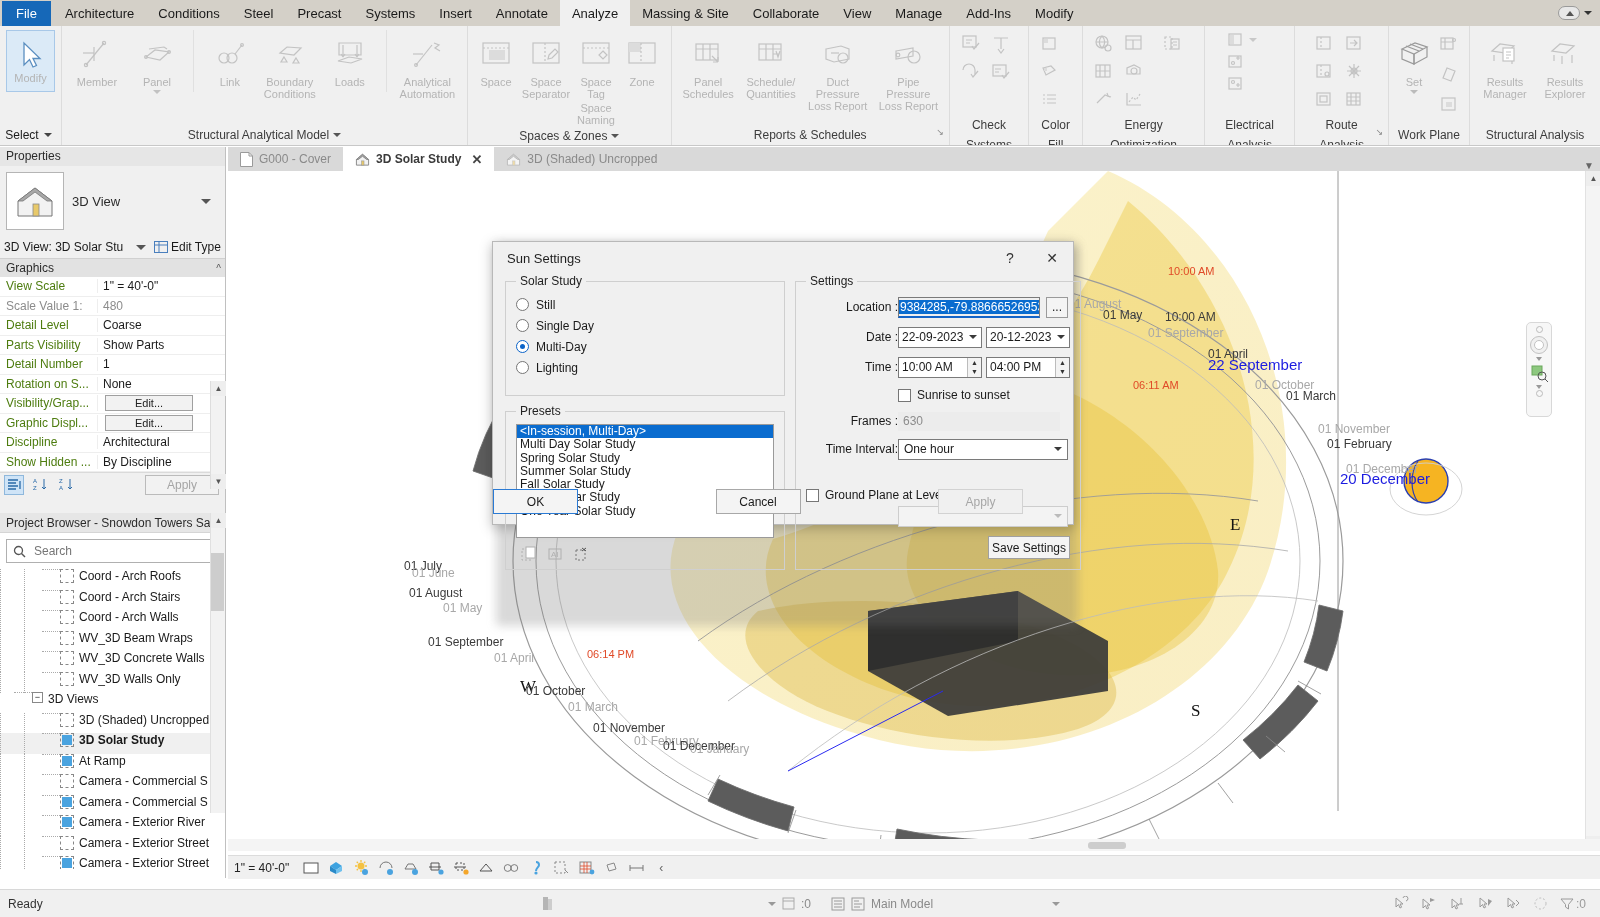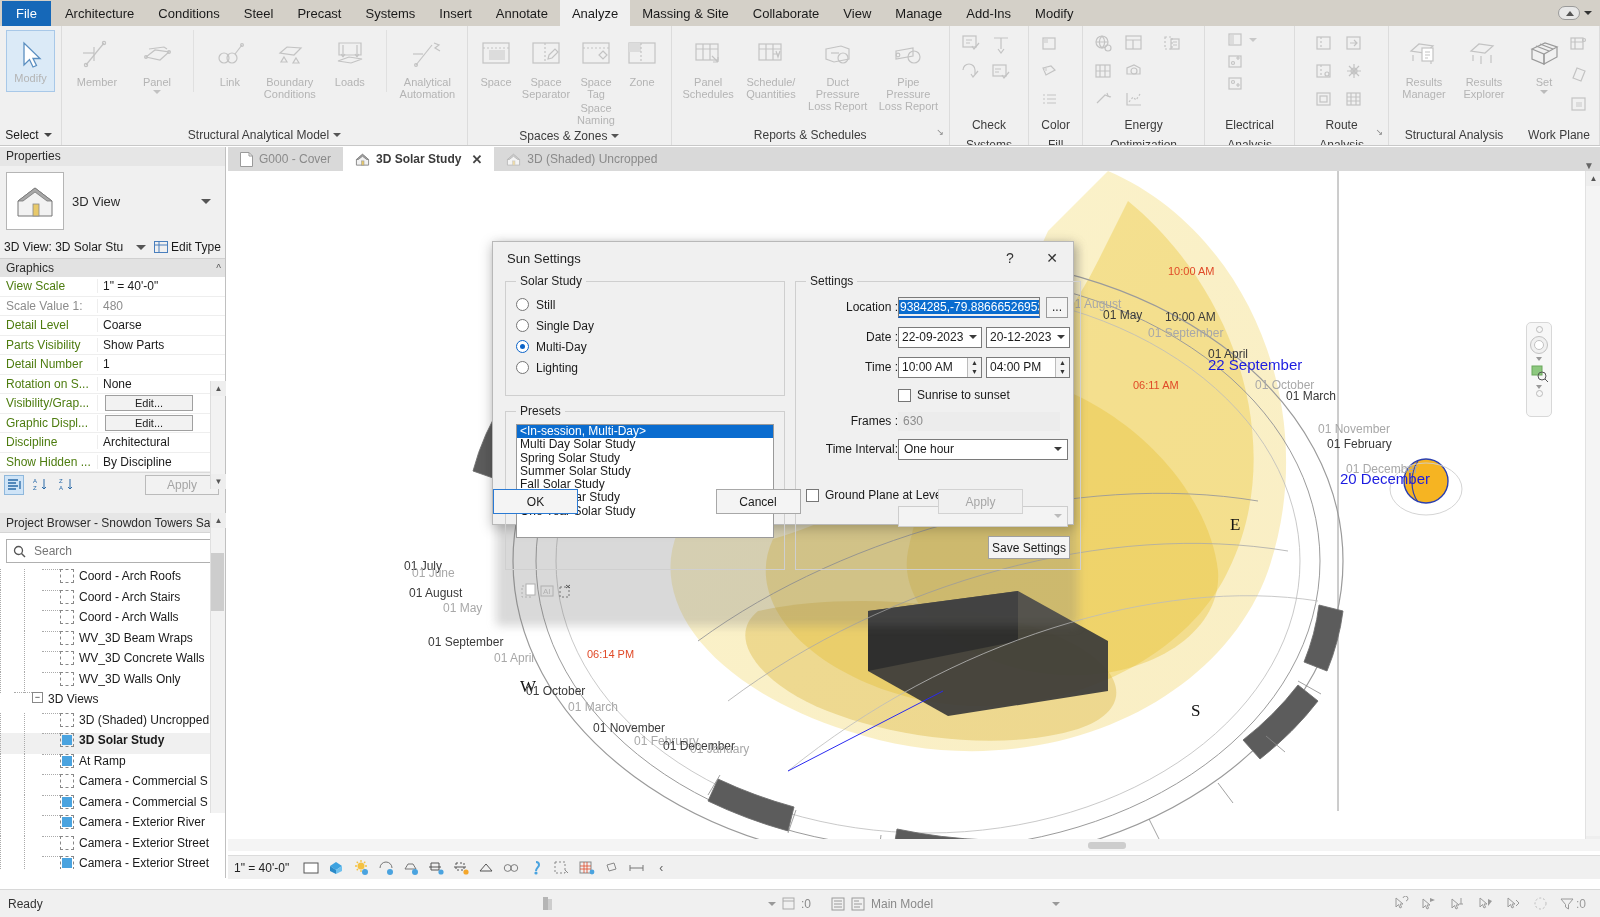--- a/index.html
+++ b/index.html
@@ -165,21 +165,21 @@
   .dlg-body { position:relative; padding:0 12px; }
   fieldset.gb { border:1px solid #cfcfcf; margin:0; padding:6px 10px 10px 10px; }
   fieldset.gb > legend { font-size:12px; color:#222; padding:0 4px; }
   .radio-row { display:flex; align-items:center; gap:7px; height:21px; font-size:12px;}
   .rb { width:13px;height:13px;border:1px solid #767676;border-radius:50%;background:#fff; flex:0 0 13px; position:relative;}
   .rb.on { border-color:#0a63c9; }
   .rb.on::after { content:''; position:absolute; left:3px; top:3px; width:5px;height:5px;border-radius:50%; background:#0a63c9;}
   .listbox { background:#fff; border:1px solid #9a9a9a; height:114px; overflow:hidden; }
   .lbitem { height:13.3px; line-height:13.3px; padding-left:3px; font-size:12px;}
   .lbitem.sel { background:#0a6ccf; color:#fff; }
-  .preset-tools { display:flex; padding:7px 0 0 4px;margin-top:37px; }
+  .preset-tools { display:flex; gap:8px; padding:7px 0 0 4px; }
   .ptool { width:18px;height:18px; display:flex;align-items:center;justify-content:center;}
   .set-row { display:flex; align-items:center; height:30px; font-size:12px;}
   .set-row .lb { width:92px; color:#1a1a1a;text-align:right;}
   .loc-inp { width:142px; border:1px solid #7a7a7a; border-bottom:2px solid #1464c8; height:21px; display:flex; align-items:center;}
   .loc-val { background:#0a6ccf; color:#fff; font-size:12px; padding:0 1px; width:100%; white-space:nowrap; overflow:hidden;}
   .btn-dots { width:22px;height:21px; border:1px solid #9a9a9a; background:#f4f4f4; display:flex; align-items:center; justify-content:center; font-size:12px; margin-left:6px;}
   .combo { width:84px; height:21px; border:1px solid #7a7a7a; background:#fff; display:flex; align-items:center; padding-left:3px; font-size:12px;}
   .combo .cc { margin-left:auto; margin-right:4px; width:0;height:0;border-left:4px solid transparent;border-right:4px solid transparent;border-top:4px solid #3a3a3a;}
   .spin { width:84px; height:21px; border:1px solid #7a7a7a; background:#fff; display:flex; align-items:center; padding-left:3px; font-size:12px;}
   .spin .sp-btns { margin-left:auto; width:14px; height:100%; display:flex; flex-direction:column; border-left:1px solid #bcbcbc;}
@@ -608,48 +608,20 @@
               </svg>
             </div>
         </div>
       </div>
       <div class="rpanel-title">
         <span>Route Analysis</span>
         <span class="dlg">↘</span>
       </div>
     </div>
 
-    <div class="rpanel" style="width:130px;border-right:none">
-      <div class="rpanel-body">
-        <div class="btn-lg">
-          <span class="ico">
-              <svg class="gi" width="34" height="34" viewBox="0 0 34 34">
-                <path d="M4 14 L12 7 L26 9 L18 16 Z"></path>
-                <rect x="15" y="11" width="11" height="13" fill="#fff"></rect>
-                <path d="M18 15 L23 15 M18 18 L23 18 M18 21 L21 21"></path>
-                <path d="M6 18 L6 24 M24 24 L24 27"></path>
-              </svg>
-            </span>
-          <span class="lbl">Results Manager</span>
-        </div>
-        <div class="btn-lg">
-          <span class="ico">
-              <svg class="gi" width="34" height="34" viewBox="0 0 34 34">
-                <path d="M4 14 L12 7 L26 9 L18 16 Z"></path>
-                <path d="M6 18 L6 24 M24 18 L24 26 M14 19 L14 27"></path>
-              </svg>
-            </span>
-          <span class="lbl">Results Explorer</span>
-        </div>
-      </div>
-      <div class="rpanel-title">
-        <span>Structural Analysis</span>
-      </div>
-    </div>
-
     <div class="rpanel" style="width:88px">
       <div class="rpanel-body">
         <div class="btn-lg" style="width:38px">
           <span class="ico">
               <svg class="gi on" width="34" height="34" viewBox="0 0 34 34">
                 <path d="M5 12 L18 6 L30 10 L17 17 Z"></path>
                 <path d="M5 12 L5 22 L17 27 L17 17"></path>
                 <path d="M17 17 L17 27 L30 20 L30 10"></path>
                 <path d="M9 9 L22 14 M13 7 L26 12"></path>
               </svg>
@@ -673,20 +645,48 @@
           <div class="btn-sm">
               <svg class="gi" width="22" height="22" viewBox="0 0 22 22">
                 <rect x="4" y="4" width="13" height="12"></rect>
                 <rect x="8" y="8" width="6" height="5" fill="#dcdcdc" stroke="none"></rect>
               </svg>
             </div>
         </div>
       </div>
       <div class="rpanel-title">
         <span>Work Plane</span>
+      </div>
+    </div>
+
+    <div class="rpanel" style="width:130px;border-right:none">
+      <div class="rpanel-body">
+        <div class="btn-lg">
+          <span class="ico">
+              <svg class="gi" width="34" height="34" viewBox="0 0 34 34">
+                <path d="M4 14 L12 7 L26 9 L18 16 Z"></path>
+                <rect x="15" y="11" width="11" height="13" fill="#fff"></rect>
+                <path d="M18 15 L23 15 M18 18 L23 18 M18 21 L21 21"></path>
+                <path d="M6 18 L6 24 M24 24 L24 27"></path>
+              </svg>
+            </span>
+          <span class="lbl">Results Manager</span>
+        </div>
+        <div class="btn-lg">
+          <span class="ico">
+              <svg class="gi" width="34" height="34" viewBox="0 0 34 34">
+                <path d="M4 14 L12 7 L26 9 L18 16 Z"></path>
+                <path d="M6 18 L6 24 M24 18 L24 26 M14 19 L14 27"></path>
+              </svg>
+            </span>
+          <span class="lbl">Results Explorer</span>
+        </div>
+      </div>
+      <div class="rpanel-title">
+        <span>Structural Analysis</span>
       </div>
     </div>
   </div>
 
   <div class="props">
     <div class="palette-title">Properties</div>
     <div class="type-selector">
       <div class="type-thumb">
         <svg width="44" height="40" viewBox="0 0 44 40">
           <path d="M5 20 L22 7 L39 20 L39 35 L5 35 Z" fill="#f2f2f2" stroke="#777" stroke-width="1"></path>

